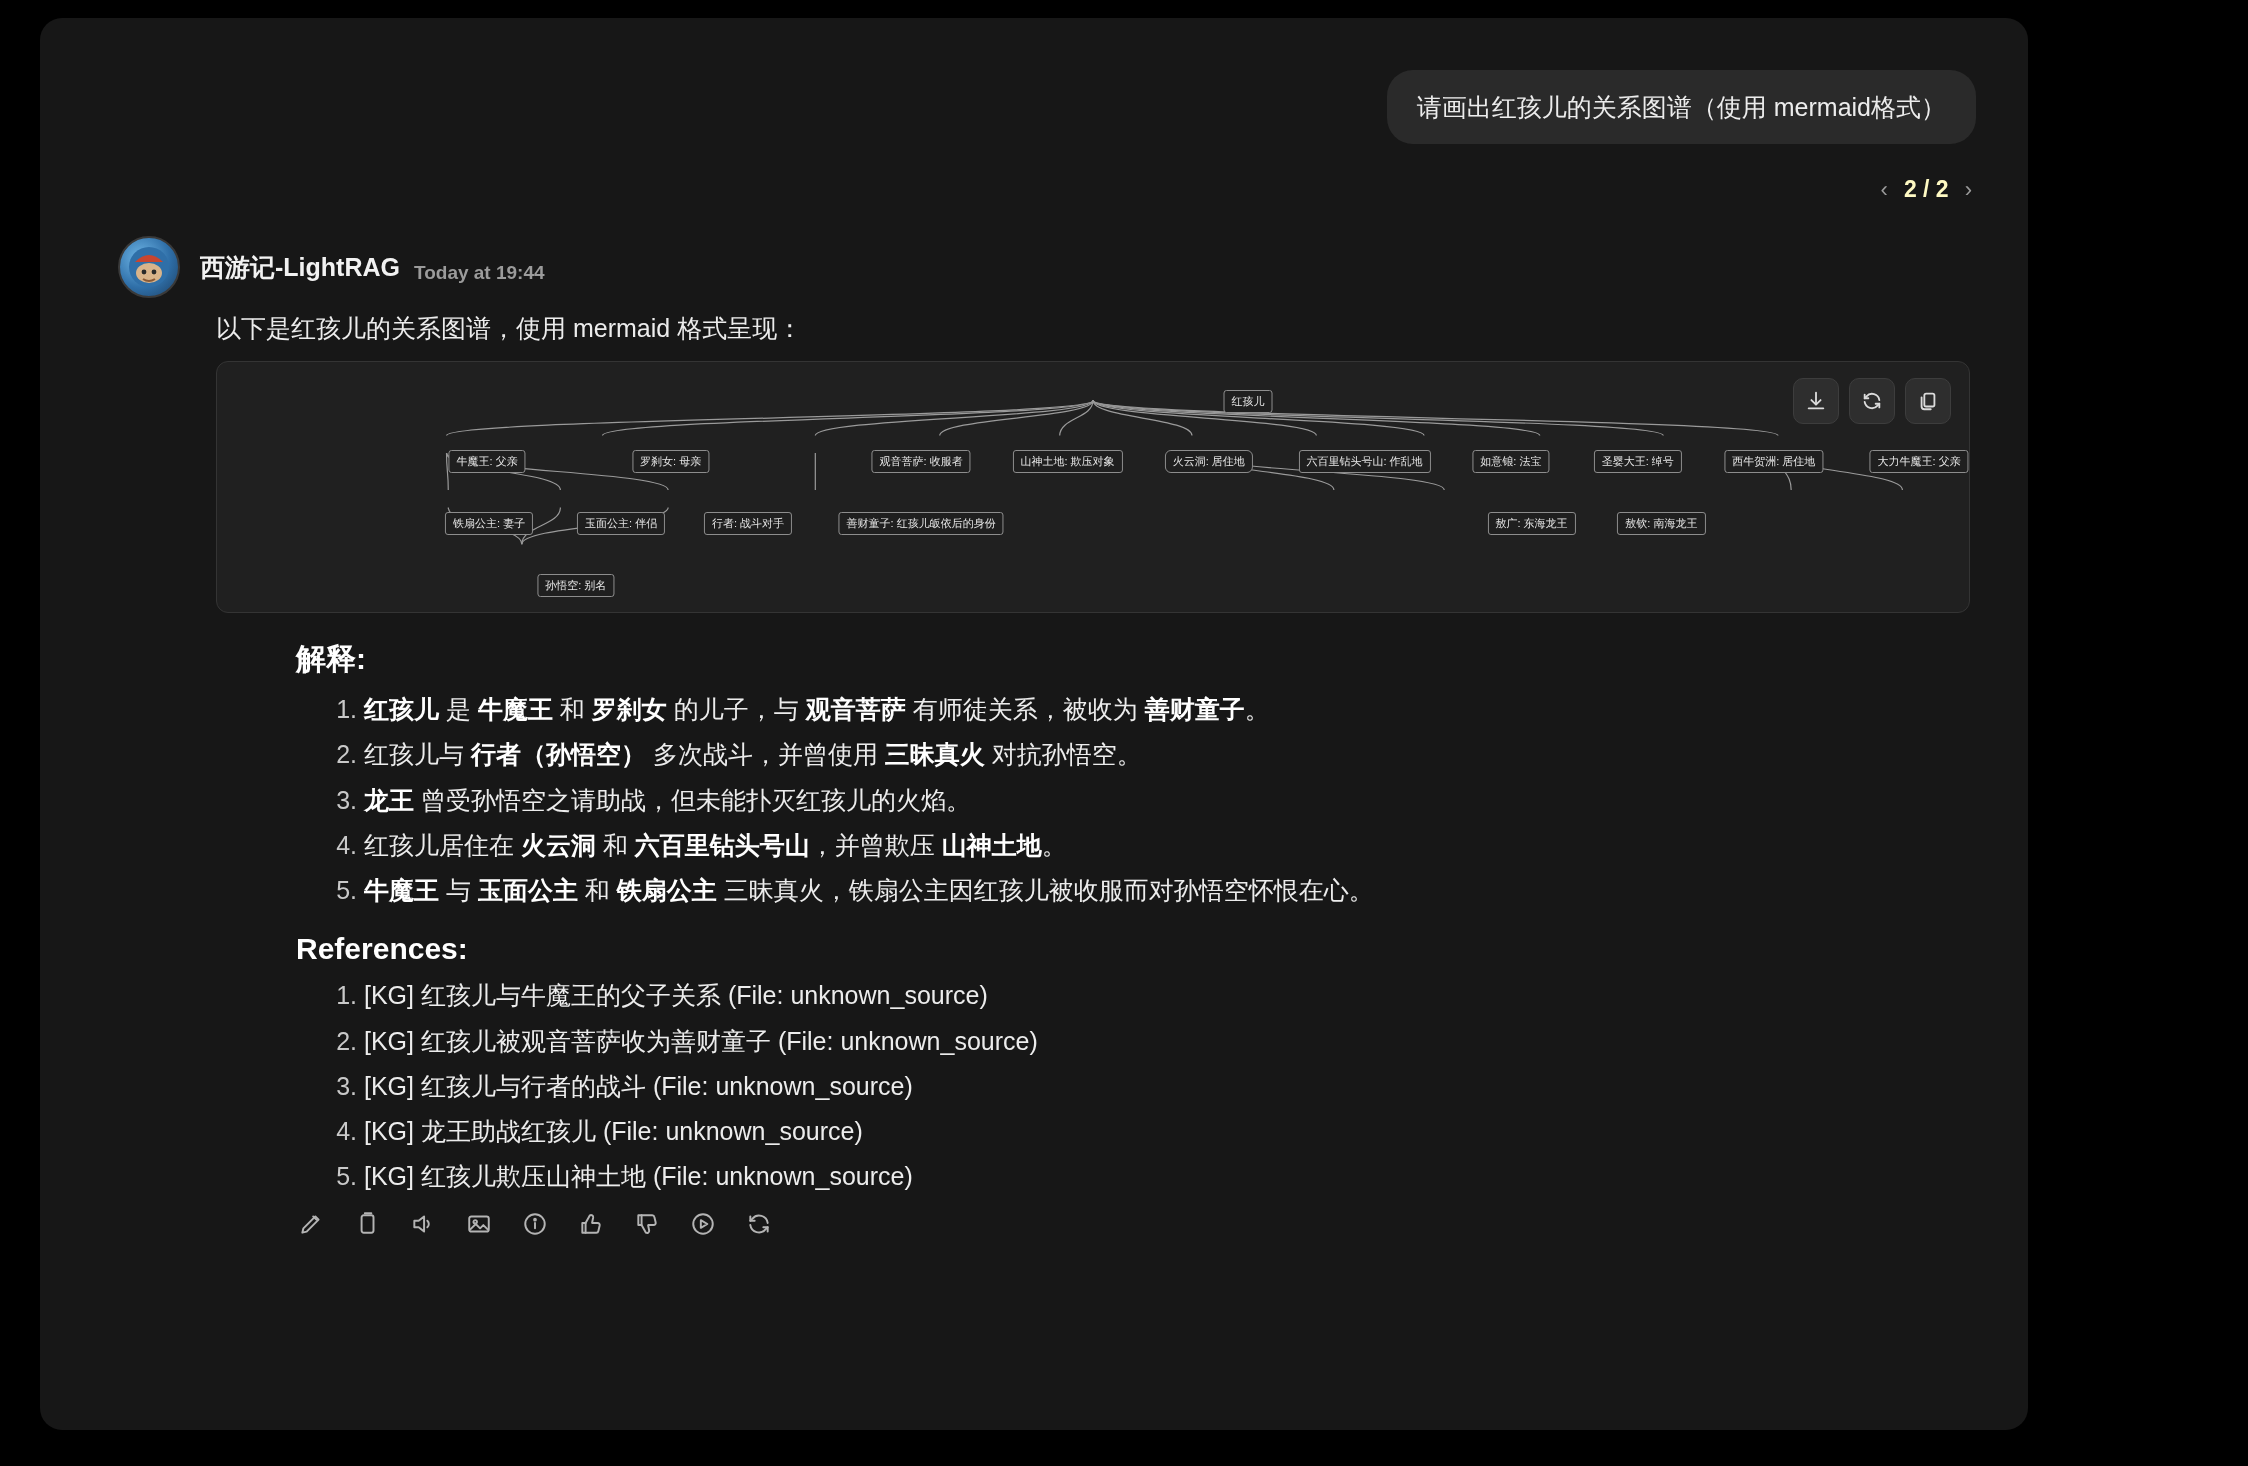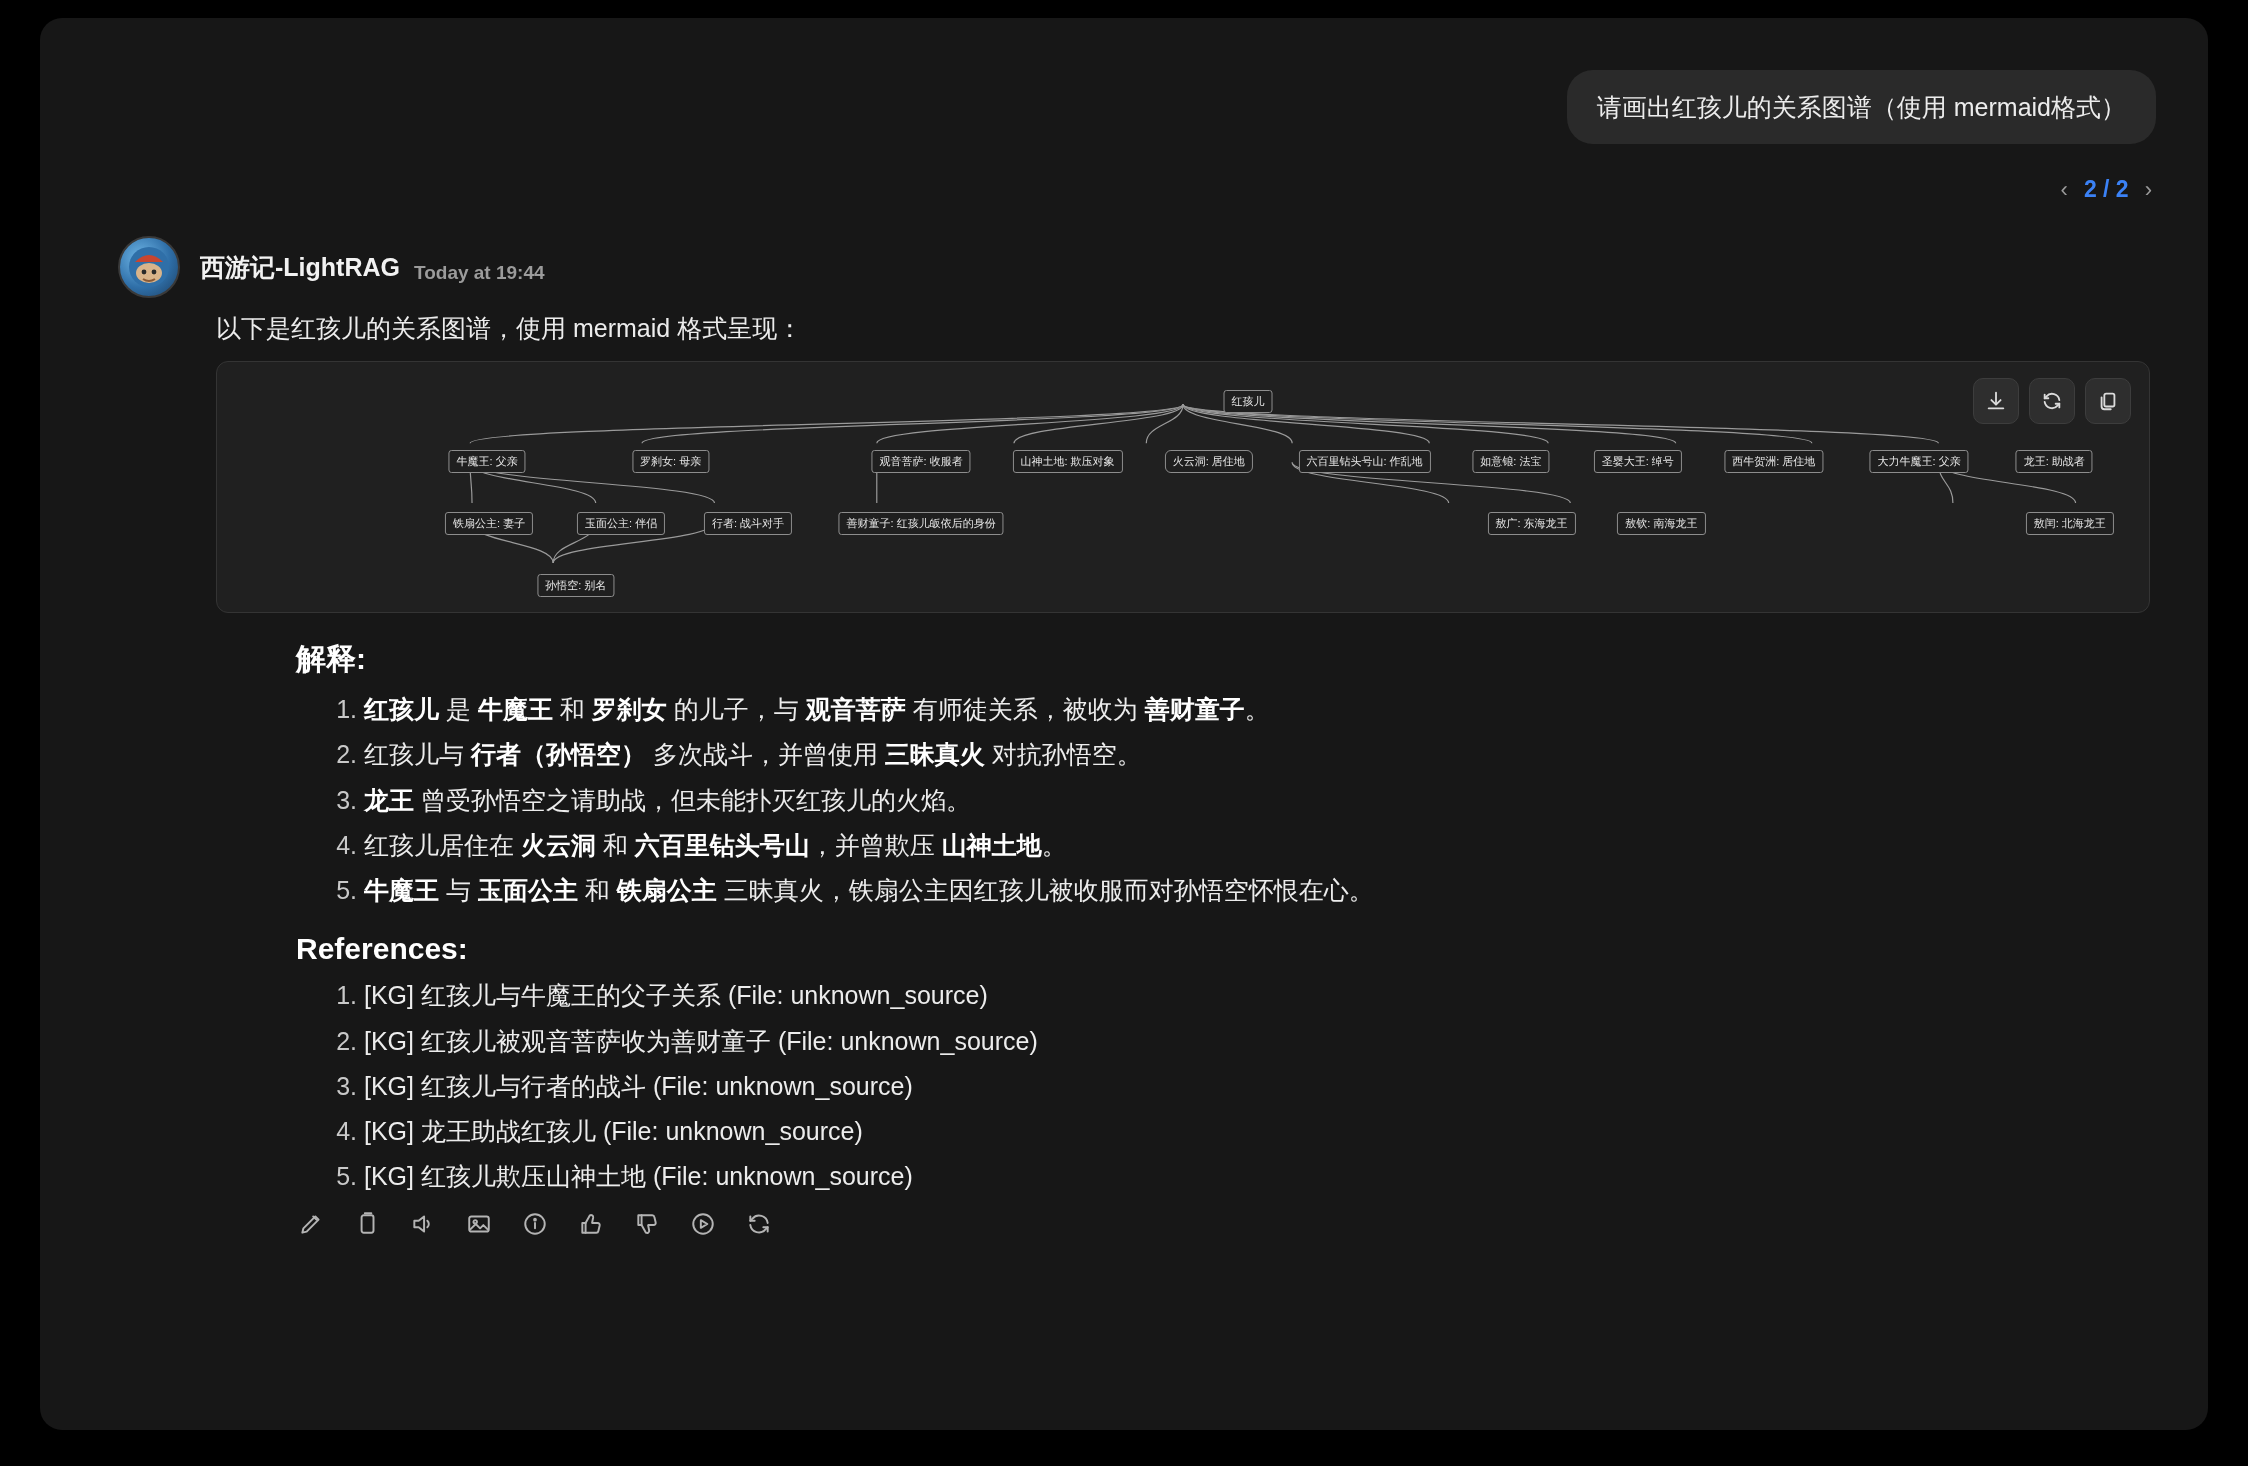--- a/index.html
+++ b/index.html
@@ -8,21 +8,21 @@
     background: #000000;
     width: 2248px;
     height: 1466px;
     font-family: "Liberation Sans", sans-serif;
     overflow: hidden;
   }
   .app-window {
     position: absolute;
     left: 40px;
     top: 18px;
-    width: 2168px;
+    width: 1988px;
     height: 1412px;
     background: #171717;
     border-radius: 22px;
     text-decoration: underline;
   }
   .user-bubble-row {
     position: absolute;
     top: 52px;
     right: 52px;
     display: flex;
@@ -41,21 +41,21 @@
     position: absolute;
     top: 158px;
     right: 56px;
     display: flex;
     align-items: center;
     gap: 16px;
     color: #9a9a9a;
     font-size: 22px;
   }
   .pager .arrow { font-size: 22px; cursor: pointer; }
-  .pager .count { color: #3b82f6; font-weight: bold; font-size: 23px; }
+  .pager .count { color: #fef9c3; font-weight: bold; font-size: 23px; }
 
   .msg {
     position: absolute;
     top: 218px;
     left: 78px;
     right: 50px;
   }
   .msg-header {
     display: flex;
     align-items: center;

